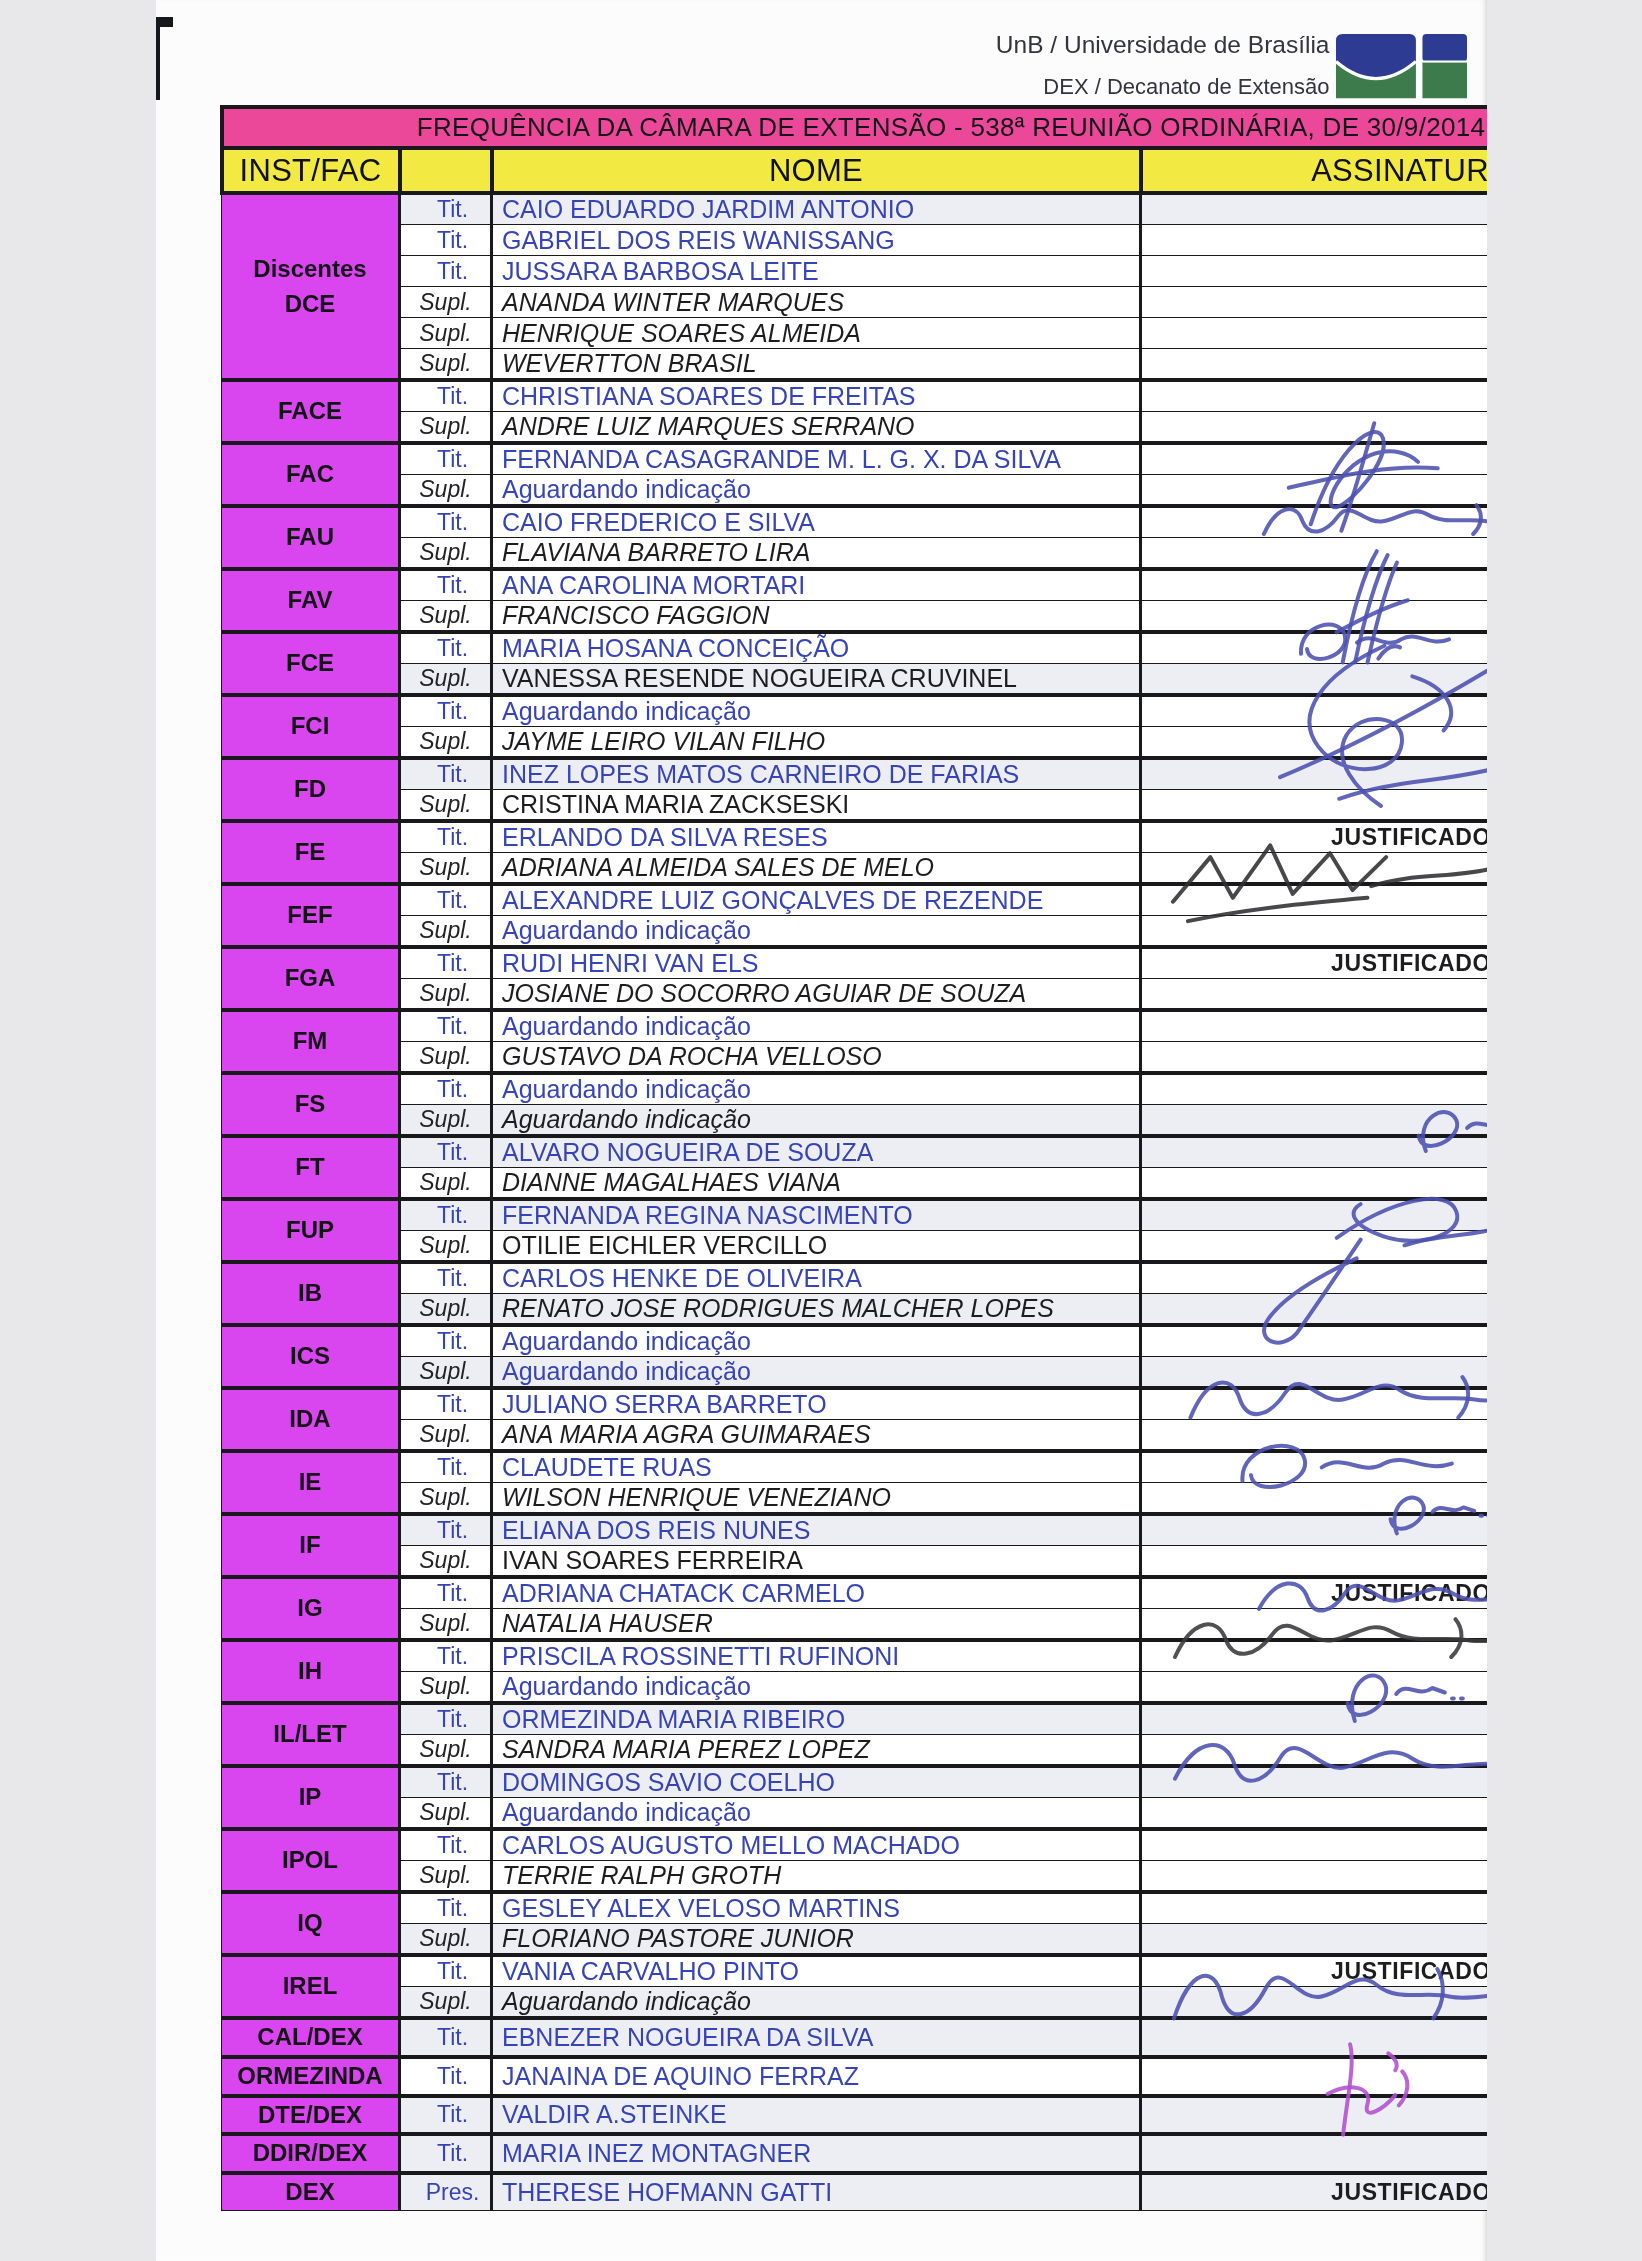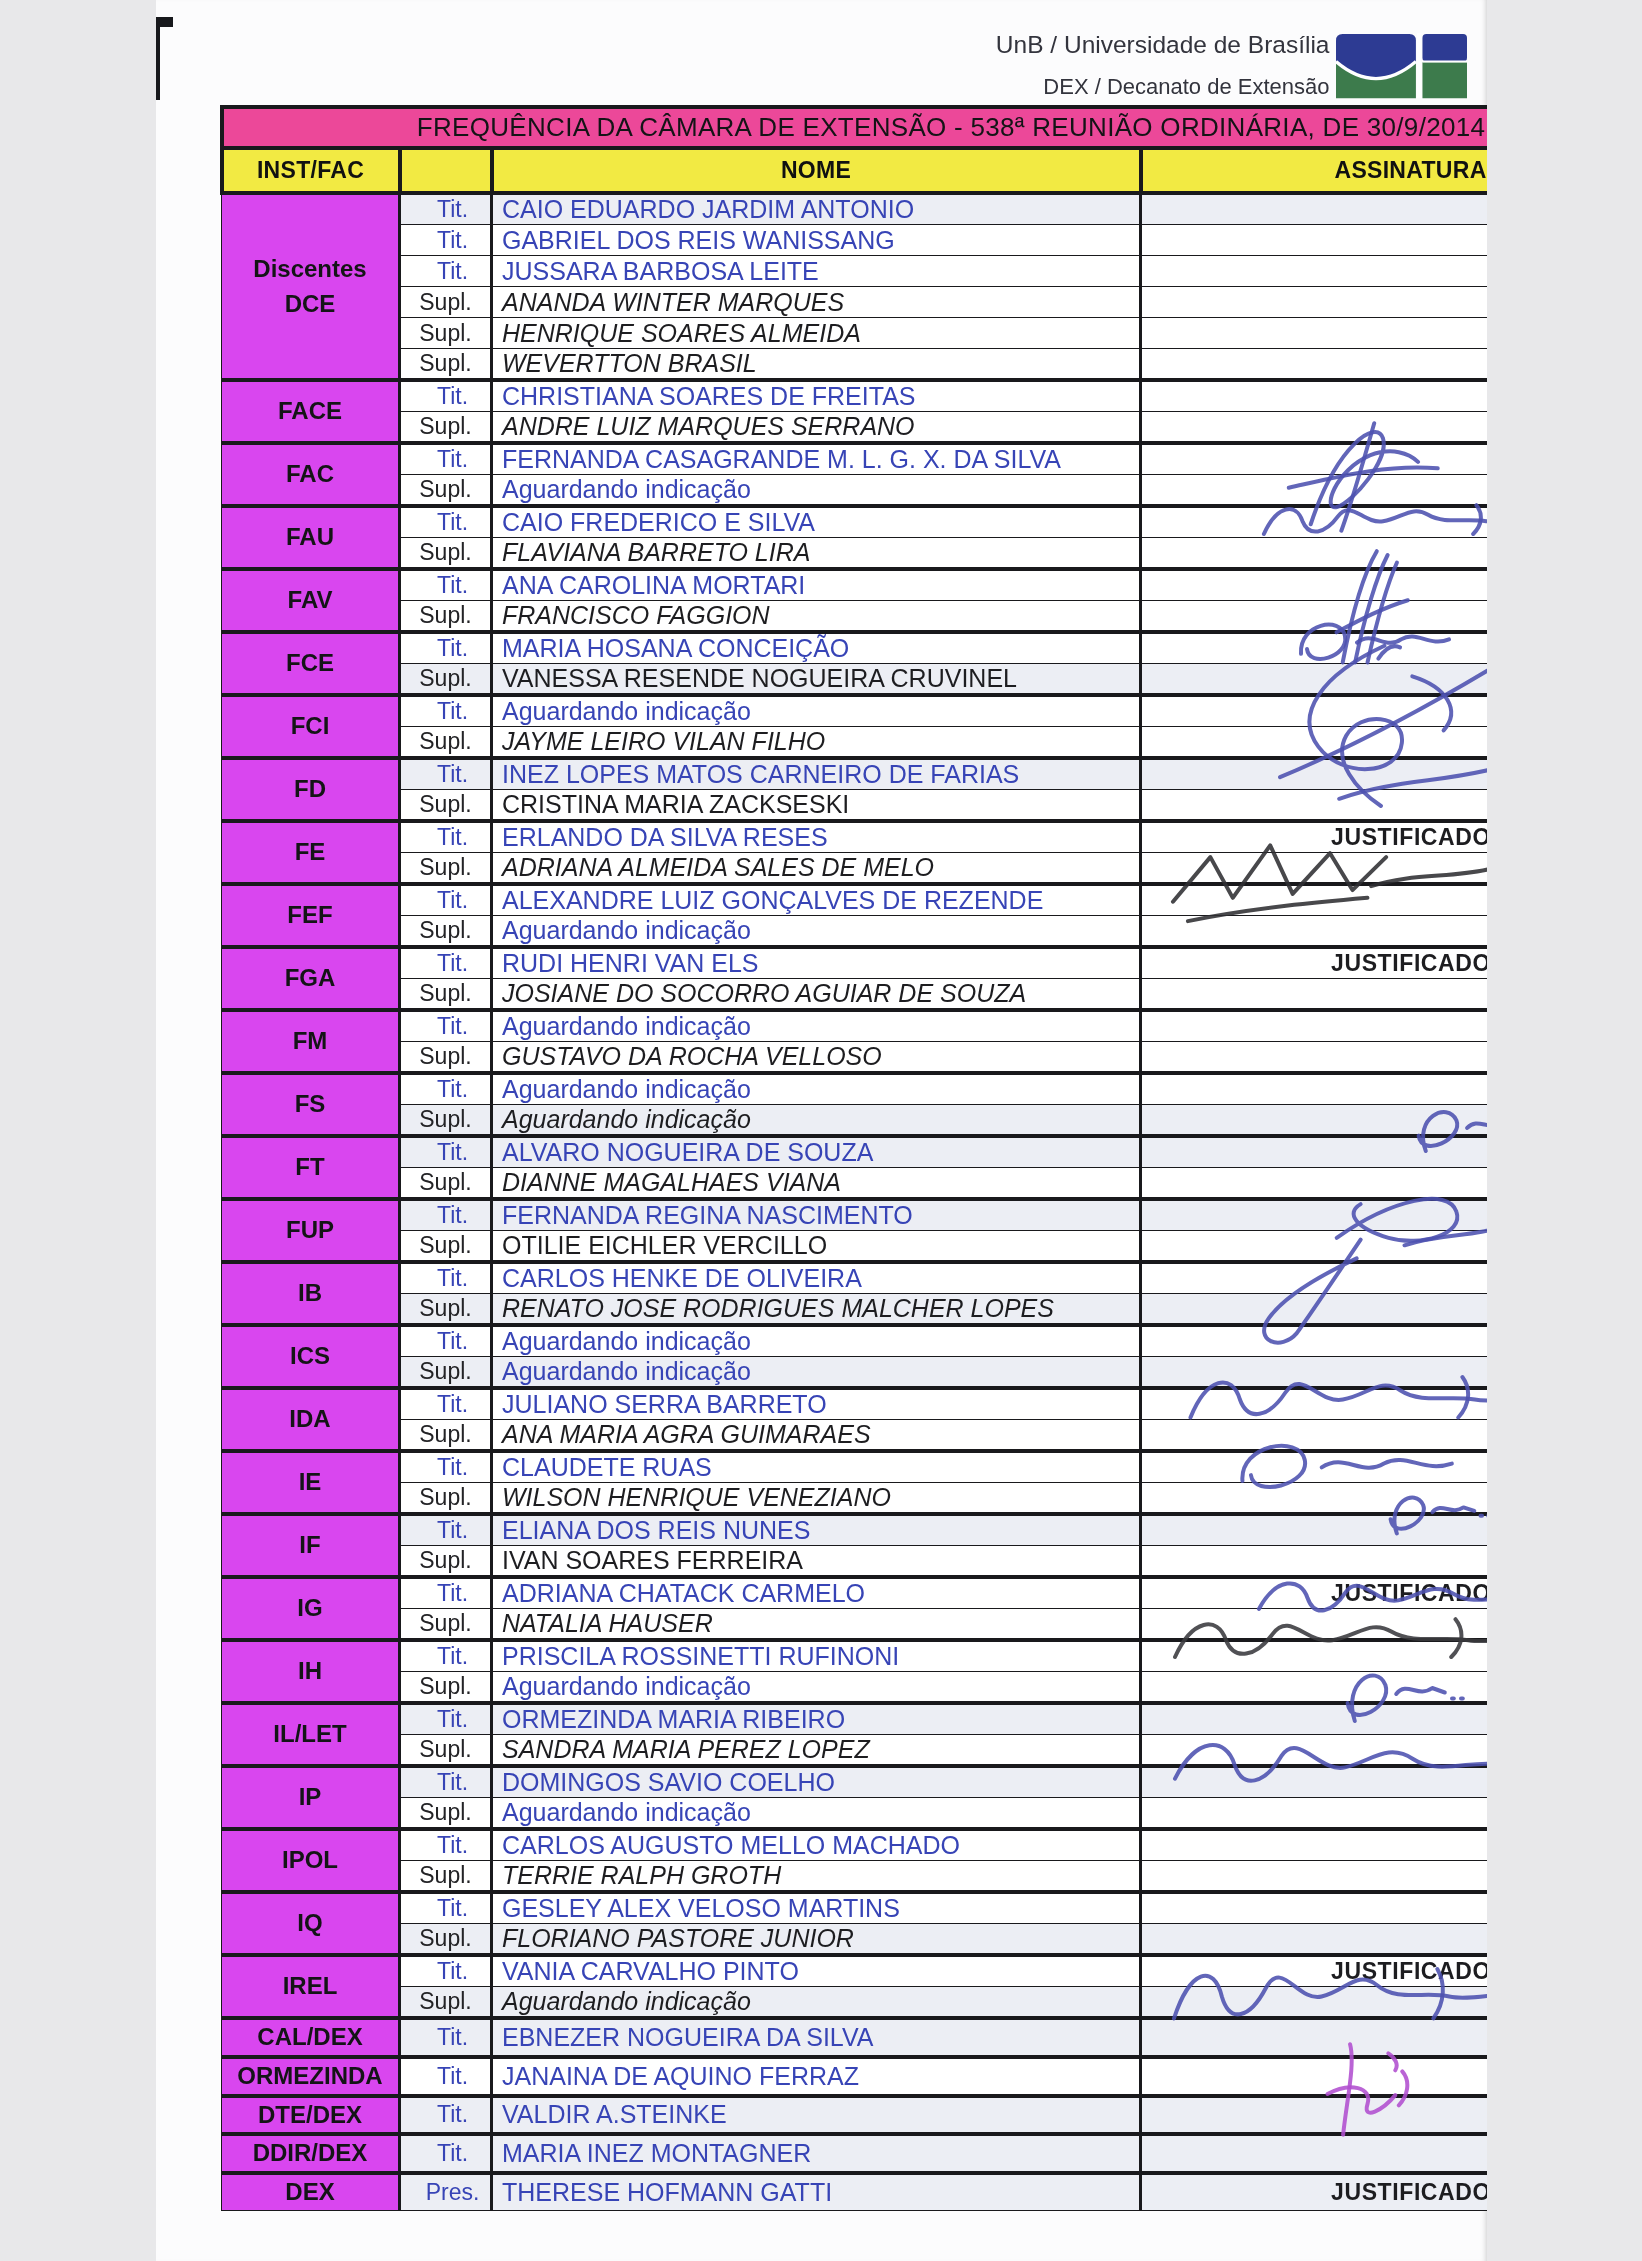--- a/index.html
+++ b/index.html
@@ -22,34 +22,34 @@
   
   .sheet{position:absolute;left:64px;top:105px;width:1459px;}
   table{border-collapse:collapse;width:100%;table-layout:fixed;background:#fff;}
   td{border:1.9px solid #19191c;padding:0;overflow:hidden;}
   tr.title-row td{
     border-width:4.5px;height:37px;background:#ec4899;
     font-size:26px;color:#141416;text-align:center;letter-spacing:0.3px;
   }
   tr.head-row td{
     border-width:4.5px;height:41px;background:#f2ea43;
-    font-weight:bold;font-size:23px;color:#111;text-align:center;letter-spacing:0.3px;
+    font-weight:normal;font-size:31px;color:#111;text-align:center;letter-spacing:0.3px;
   }
   tbody tr{height:31px;}
   tbody tr:first-child td{border-top-width:4.5px;}
   td.inst{
     border-right-width:3.9px;background:#d946ef;
     font-weight:bold;font-size:24px;color:#141416;text-align:center;line-height:1.45;
   }
   td.role{border-right-width:3.9px;font-size:23px;text-align:center;white-space:nowrap;}
   td.name{border-right-width:3.9px;font-size:25px;padding-left:9px;white-space:nowrap;}
   td.sigc{position:relative;text-align:center;}
   .just{font-weight:bold;font-size:23px;color:#1d1d20;letter-spacing:0.6px;}
   .r-t{color:#3744b6;padding-left:14px;}
-  .r-s{color:#232326;}
+  .r-s{color:#232326;font-style:italic;}
   .n-t{color:#3744b6;margin-top:28px;}
   .n-i{color:#1d1d20;font-style:italic;}
   .n-p{color:#1d1d20;}
   .shade-bg{background:#eceef4;}
 
   
   .sig-layer{position:absolute;left:0;top:0;width:1643px;height:2261px;pointer-events:none;}
   .sig-box{position:absolute;}
   .sig-box svg{overflow:visible;display:block;}
 </style>

